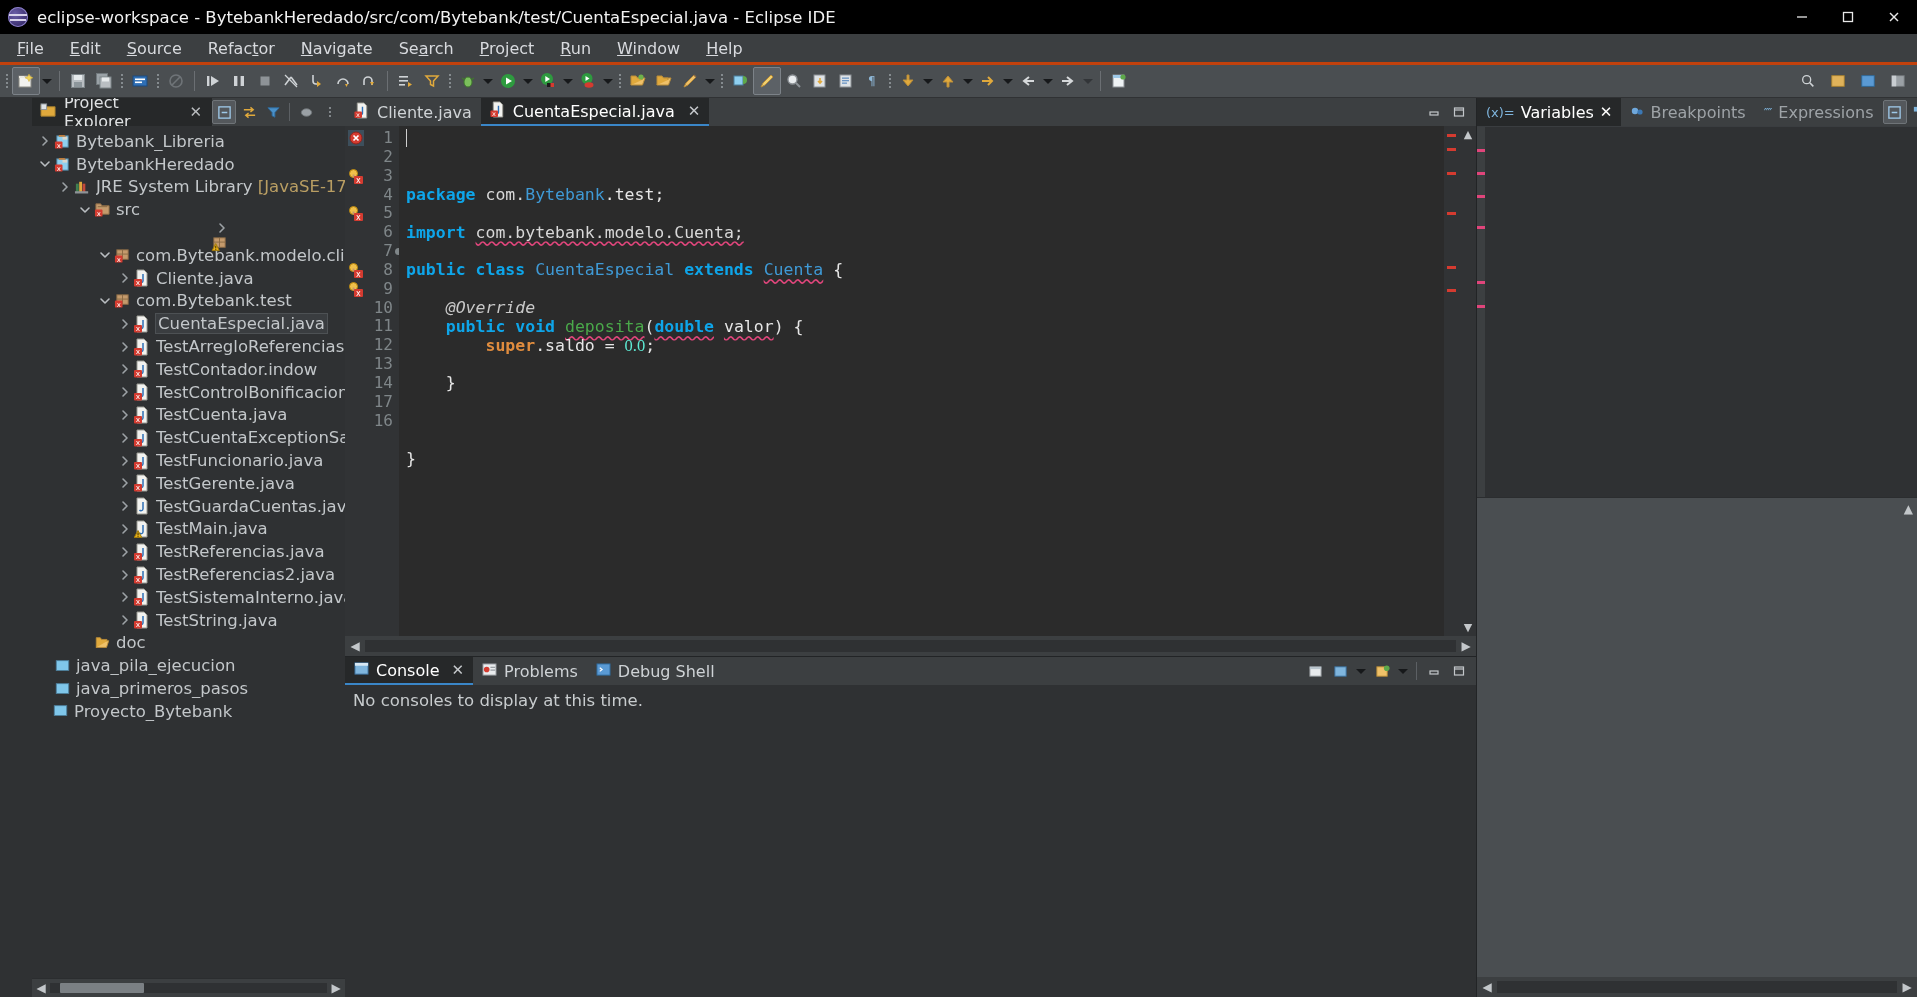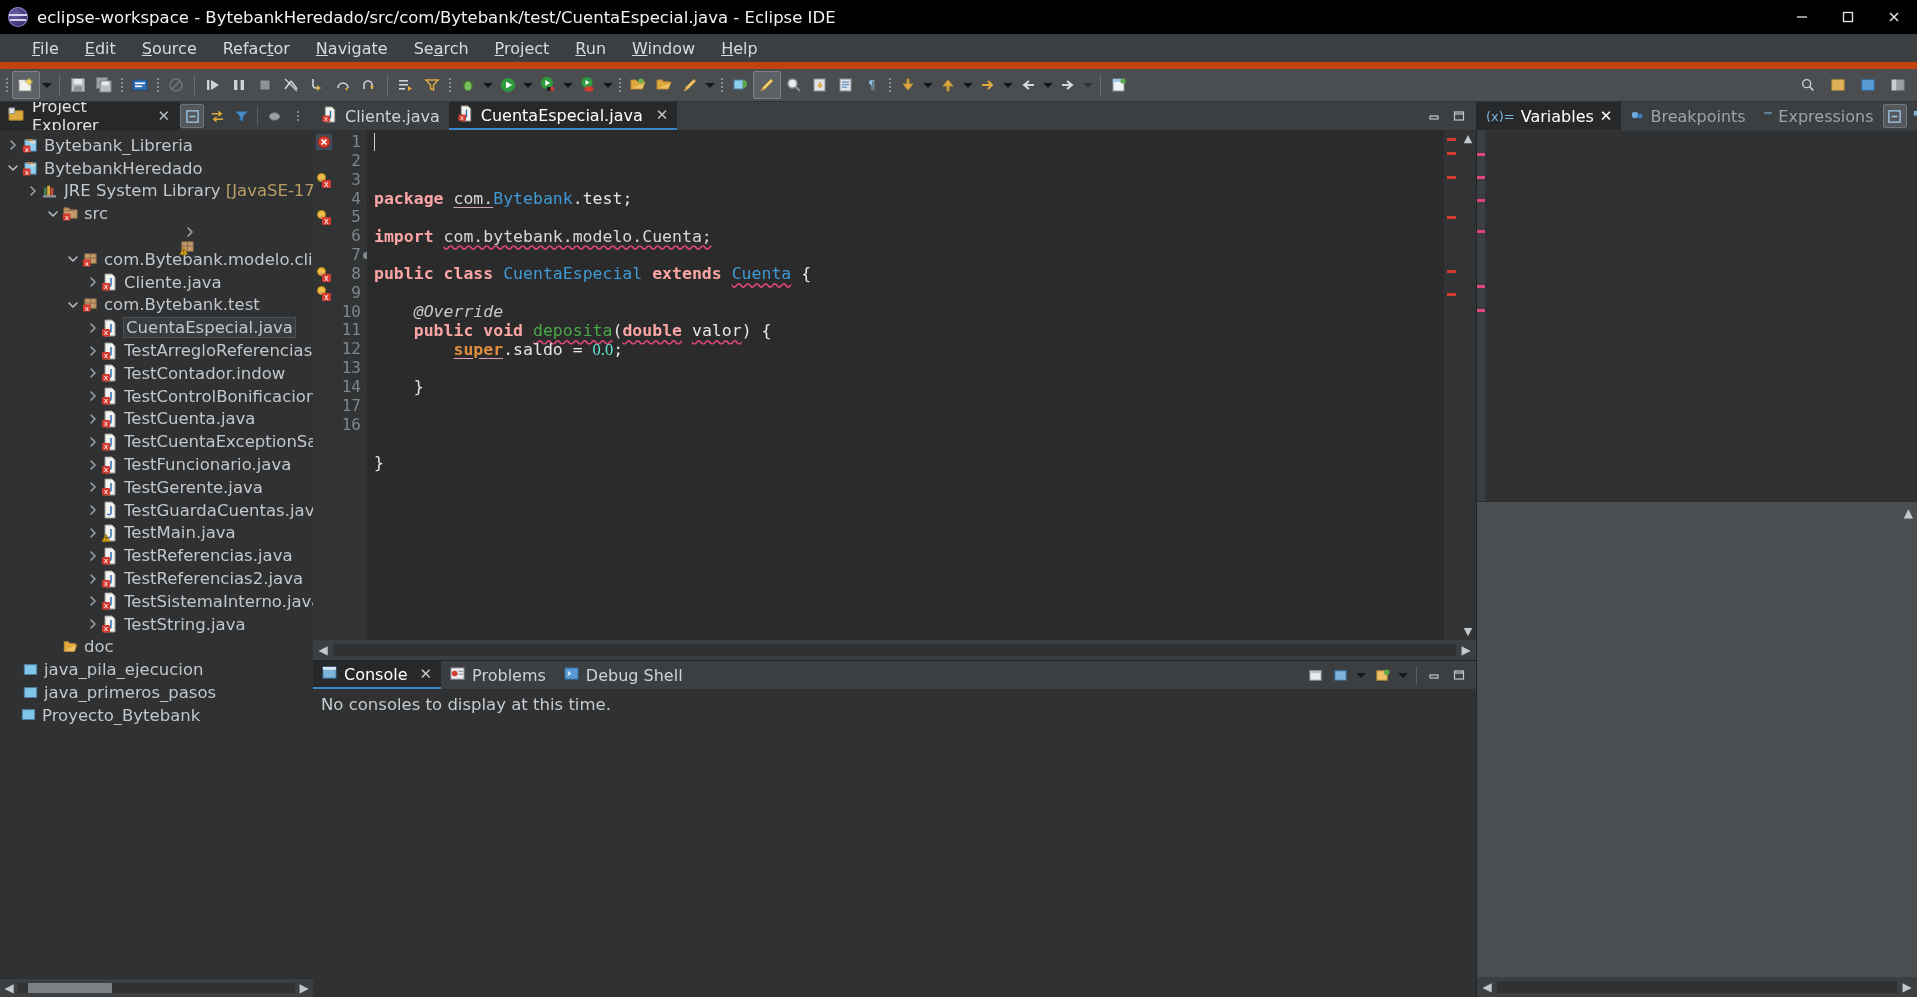--- a/index.html
+++ b/index.html
@@ -18,43 +18,43 @@
     background:radial-gradient(circle at 35% 35%,#6b5fa8,#3b2f6e 70%);
     box-shadow:inset 0 0 0 1px #8a7ec4;position:relative;flex:none;}
   .eclipse-logo:before{content:"";position:absolute;left:1px;right:1px;top:7px;height:2px;background:#d7d2ea;}
   .eclipse-logo:after{content:"";position:absolute;left:2px;right:2px;top:12px;height:2px;background:#d7d2ea;}
   .title-text{color:#f2f2f2;font-size:16.5px;white-space:nowrap;}
   .win-btns{display:flex;align-items:center;height:34px;}
   .win-btn{width:46px;height:34px;display:flex;align-items:center;justify-content:center;color:#e8e8e8;}
   .win-btn svg{display:block;}
 
   
-  .menubar{height:28px;background:#3c3f41;display:flex;align-items:center;padding-left:19px;gap:0;flex:none;
-    border-bottom:7px solid #c2410c;}
+  .menubar{height:28px;background:#3c3f41;display:flex;align-items:center;padding-left:4px;gap:0;flex:none;
+    border-bottom:3px solid #c2410c;}
   .menu-item{padding:3px 13px;font-size:16px;color:#d8dade;white-space:nowrap;}
   .menu-item u{text-decoration:underline;}
 
   
   .toolbar{height:32px;background:#4a4e51;display:flex;align-items:center;flex:none;
     border-bottom:1px solid #303234;padding-left:2px;position:relative;}
   .tb-sep{width:1px;height:20px;background:#6b6f73;margin:0 5px;}
   .tb-dots{width:8px;height:22px;display:flex;flex-direction:column;justify-content:center;align-items:center;gap:2px;margin:0 1px;}
   .tb-dots i{width:2px;height:2px;background:#9aa0a5;display:block;border-radius:50%;}
   .tbi{width:26px;height:26px;display:flex;align-items:center;justify-content:center;position:relative;}
   .tbi.sel{background:#5c6166;border:1px solid #7c8288;border-radius:2px;}
   .caret{width:14px;height:26px;display:flex;align-items:center;justify-content:center;}
   .caret:after{content:"";border-left:5px solid transparent;border-right:5px solid transparent;border-top:5px solid #16181a;}
   .toolbar-right{margin-left:auto;display:flex;align-items:center;padding-right:6px;gap:4px;}
 
   
   .main{flex:1;display:flex;min-height:0;background:#2f3133;}
 
   
   .left{width:313px;display:flex;flex-direction:column;flex:none;background:#2f3133;border-right:1px solid #22\
-2426;}
+2426;margin-left:32px;}
   .view-tabbar{height:28px;background:#3c3f41;display:flex;align-items:stretch;flex:none;}
   .view-tab{display:flex;align-items:center;gap:7px;padding:0 10px 0 8px;background:#262829;color:#e0e2e4;font-size:16px;}
   .view-tab .tabclose{margin-left:4px;color:#b9bcbf;font-size:15px;}
   .tabbar-tools{margin-left:auto;display:flex;align-items:center;gap:2px;padding-right:4px;}
   .ttool{width:22px;height:22px;display:flex;align-items:center;justify-content:center;}
   .ttool.framed{background:#54585c;border:1px solid #6f7478;border-radius:2px;}
   .vsep{width:1px;height:18px;background:#5c6064;margin:0 3px;}
 
   .tree{flex:1;overflow:hidden;background:#2f3133;padding-top:4px;font-size:16.5px;}
   .row{height:22.8px;display:flex;align-items:center;white-space:nowrap;color:#c3c7ca;}
@@ -81,29 +81,29 @@
   .editor-area{flex:1;display:flex;min-height:0;background:#2b2b2b;position:relative;}
   .ruler-left{width:22px;background:#313335;flex:none;position:relative;}
   .marker{position:absolute;left:3px;width:16px;height:16px;}
   .gutter{width:32px;background:#313335;flex:none;text-align:right;padding-right:6px;box-sizing:border-box;
     font-family:"DejaVu Sans Mono","Liberation Mono",monospace;font-size:16px;color:#7f8689;padding-top:3px;}
   .gutter div{height:18.85px;line-height:18.85px;position:relative;}
   .fold{position:absolute;right:-9px;top:6px;width:7px;height:7px;border-radius:50%;background:#7f8689;}
   .code{flex:1;position:relative;overflow:hidden;background:#2b2b2b;padding-top:3px;
     font-family:"DejaVu Sans Mono","Liberation Mono",monospace;font-size:16.5px;white-space:pre;}
   .code .ln{height:18.85px;line-height:18.85px;padding-left:7px;color:#d8d8d8;}
-  .kw{color:#fca5a5;font-weight:bold;}
+  .kw{color:#0ea5e9;font-weight:bold;}
   .type{color:#3f9ad6;}
   .mth{color:#4aa84a;}
   .ann{color:#c9c9c9;font-style:italic;}
   .num{color:#5eead4;font-family:Liberation Serif, serif;}
   .plain{color:#e6e6e6;}
   .sup{color:#e08c3e;font-weight:bold;}
   .sq{text-decoration:underline;text-decoration-style:wavy;text-decoration-color:#e0457b;text-underline-offset:3px;}
-  .ul{text-decoration:underline;text-decoration-color:#d4a0b8;text-underline-offset:3px;}
+  .ul{text-decoration-color:#d4a0b8;text-underline-offset:3px;}
   .caret-bar{position:absolute;left:7px;top:3px;width:1px;height:18px;background:#cfcfcf;}
 
   .ruler-right{width:16px;background:#313335;flex:none;position:relative;}
   .ov-mark{position:absolute;left:3px;width:9px;height:3px;}
   .vscroll{width:16px;background:#313335;flex:none;display:flex;flex-direction:column;align-items:center;justify-content:space-between;padding:2px 0;box-sizing:border-box;}
   .vscroll .sb-arrow{color:#c3c7ca;font-size:11px;}
   .editor-hscroll{height:20px;background:#3c3f41;display:flex;align-items:center;flex:none;}
   .editor-hscroll .track{flex:1;height:12px;background:#2f3133;}
 
   

